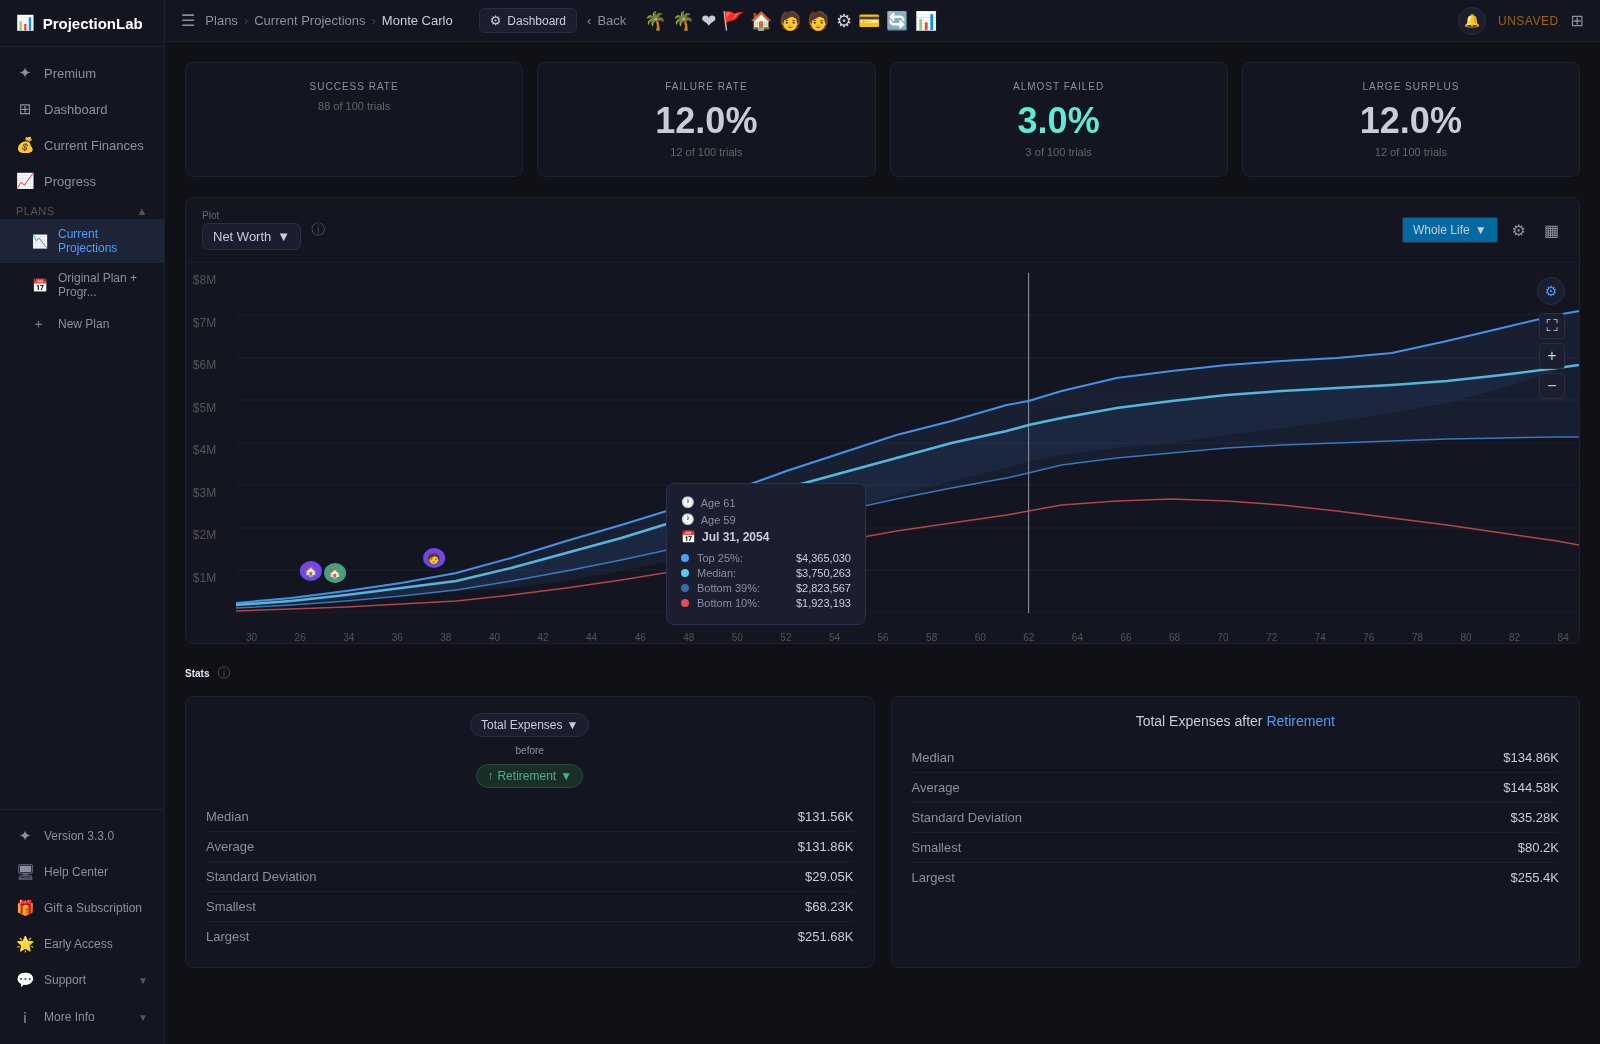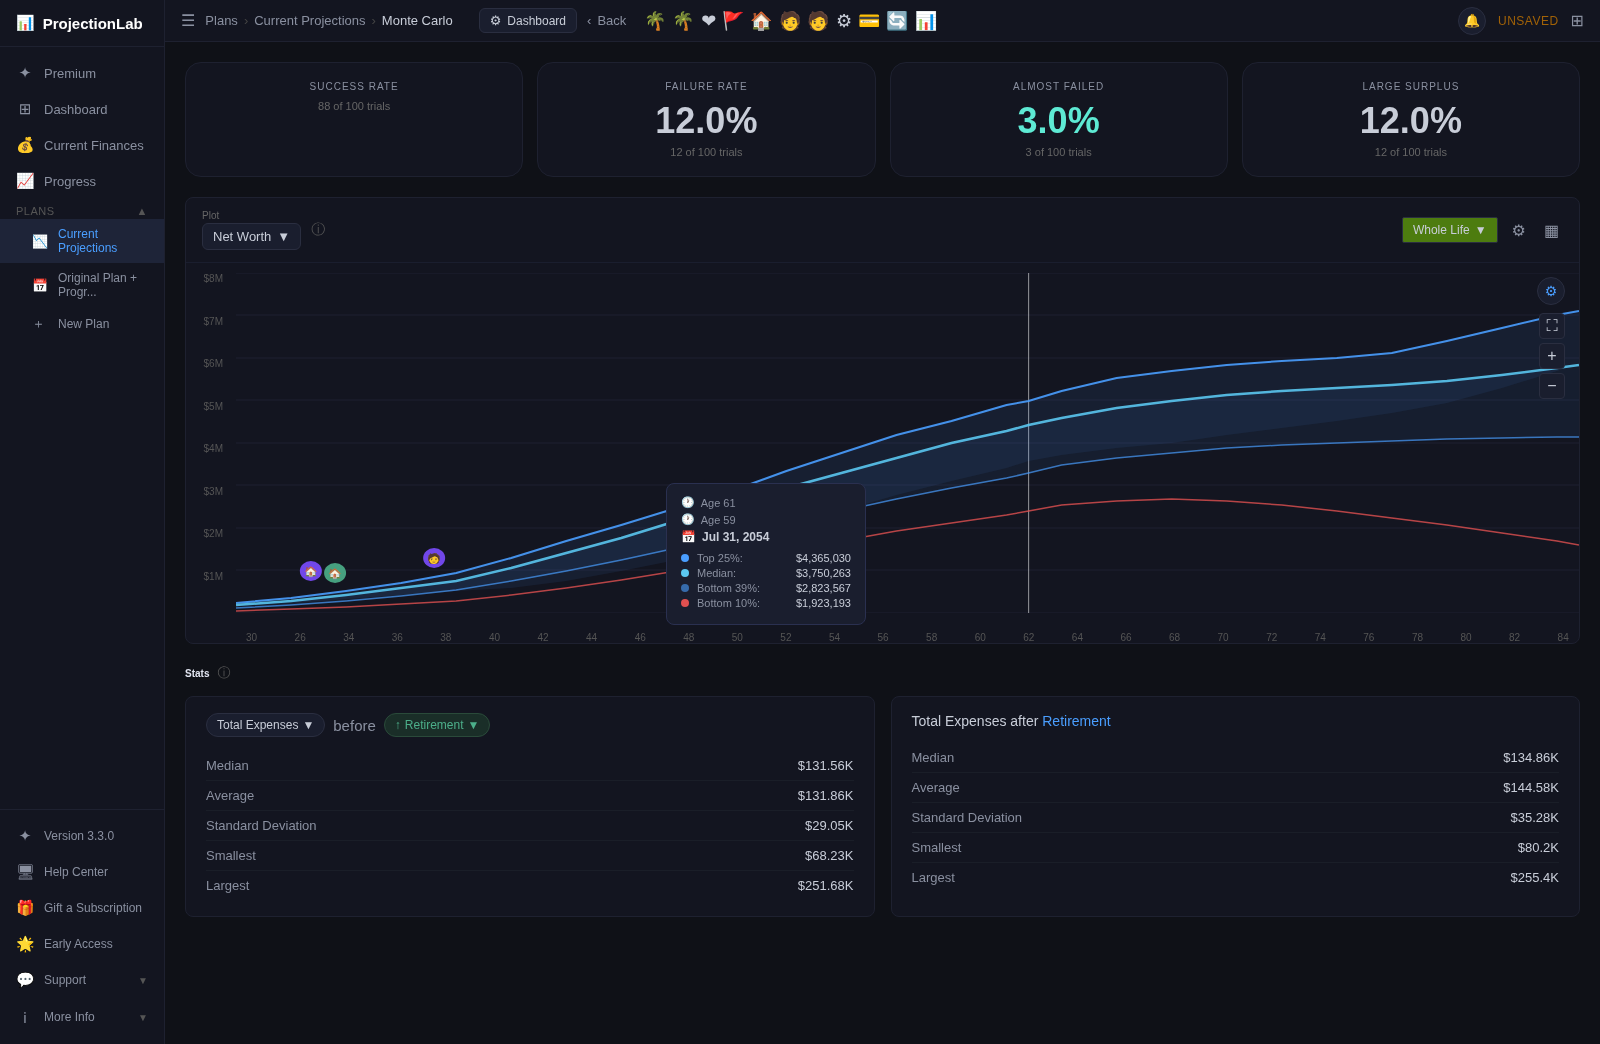--- a/index.html
+++ b/index.html
@@ -82,21 +82,21 @@
     
     #content { flex: 1; overflow-y: auto; padding: 20px 20px; background: #0f1117; }
 
     
     .section-title { font-size: 18px; font-weight: 600; color: #e0e4f0; margin-bottom: 14px; }
     .summary-cards { display: flex; gap: 14px; margin-bottom: 20px; }
     .summary-card {
       flex: 1;
       background: #131520;
       border: 1px solid #1e2130;
-      border-radius: 16px;
+      border-radius: 8px;
       padding: 18px 4px;
       text-align: center;
     }
     .card-label { font-size: 10px; letter-spacing: 1px; text-transform: uppercase; color: #8a90a0; margin-bottom: 8px; }
     .card-value { font-size: 36px; font-weight: 700; }
     .card-value.success { color: #4a9eff; }
     .card-value.failure { color: #c8cdd8; }
     .card-value.almost { color: #5eead4; }
     .card-value.surplus { color: #c8cdd8; }
     .card-sublabel { font-size: 11px; color: #666; margin-top: 4px; }
@@ -113,37 +113,37 @@
       padding: 5px 10px;
       font-size: 13px;
       cursor: pointer;
       display: flex;
       align-items: center;
       gap: 6px;
     }
     .info-icon { color: #555; cursor: pointer; font-size: 14px; }
     .chart-right-controls { margin-left: auto; display: flex; align-items: center; gap: 10px; }
     .whole-life-btn {
-      background: #4d7c0f;
+      background: #0369a1;
       border: 1px solid #2a2e40;
       border-radius: 2px;
       color: #c8cdd8;
       padding: 5px 10px;
       font-size: 12px;
       cursor: pointer;
       display: flex;
       align-items: center;
       gap: 5px;
     }
     .chart-icon-btn { color: #8a90a0; cursor: pointer; font-size: 16px; padding: 4px; }
     .chart-area { position: relative; height: 380px; padding: 10px 0 30px 50px; }
 
     
     .chart-svg { width: 100%; height: 100%; }
-    .chart-y-labels { position: absolute; left: 0; top: 10px; height: calc(100% - 40px); display: flex; flex-direction: column; justify-content: space-between; color: #555; font-size: 10px; width: 45px; text-align: right; padding-right: 8px; }
+    .chart-y-labels { position: absolute; left: 0; top: 10px; height: calc(100% - 40px); display: flex; flex-direction: column; justify-content: space-between; color: #555; font-size: 12px; width: 45px; text-align: center; padding-right: 8px; }
     .chart-x-labels { position: absolute; bottom: 0; left: 50px; right: 0; display: flex; justify-content: space-between; color: #555; font-size: 10px; padding: 0 10px; }
 
     
     .chart-tooltip {
       position: absolute;
       background: #1a1e2e;
       border: 1px solid #2a3050;
       border-radius: 8px;
       padding: 12px 14px;
       font-size: 12px;
@@ -194,21 +194,21 @@
       align-items: center;
       justify-content: center;
       cursor: pointer;
       color: #4a9eff;
       font-size: 14px;
     }
 
     
     .stats-section { display: flex; gap: 16px; }
     .stats-panel { flex: 1; background: #131520; border: 1px solid #1e2130; border-radius: 8px; padding: 16px 20px; }
-    .stats-header { display: flex; align-items: center; gap: 8px; margin-bottom: 14px; flex-wrap: wrap; }
+    .stats-header { display: flex; align-items: center; gap: 8px; margin-bottom: 14px; flex-wrap: wrap; flex-direction: column; }
     .stats-title { font-size: 14px; color: #c8cdd8; font-weight: 500; }
     .stats-highlight { color: #4a9eff; }
     .stats-table { width: 100%; }
     .stats-row { display: flex; justify-content: space-between; align-items: center; padding: 7px 0; border-bottom: 1px solid #1a1e28; }
     .stats-row:last-child { border-bottom: none; }
     .stats-label { color: #8a90a0; font-size: 13px; }
     .stats-value { color: #c8cdd8; font-size: 13px; }
 
     .dropdown-pill {
       background: #1a1e2e;
@@ -216,21 +216,21 @@
       border-radius: 20px;
       color: #c8cdd8;
       padding: 4px 10px;
       font-size: 12px;
       cursor: pointer;
       display: inline-flex;
       align-items: center;
       gap: 4px;
     }
     .dropdown-pill.green { color: #4caf8a; border-color: #2a4a3a; background: #1a2e28; }
-    .stats-before { color: #8a90a0; font-size: 15px; }
+    .stats-before { color: #8a90a0; font-size: 10px; }
     .stats-info-icon { color: #555; font-size: 13px; cursor: pointer; }
 
     
     .rerun-banner { margin-left: auto; display: flex; align-items: center; gap: 6px; color: #8a90a0; font-size: 12px; cursor: pointer; }
     .rerun-icon { font-size: 14px; }
 
     
     .avatar-circle {
       width: 30px; height: 30px; border-radius: 50%;
       background: #2a3050;

